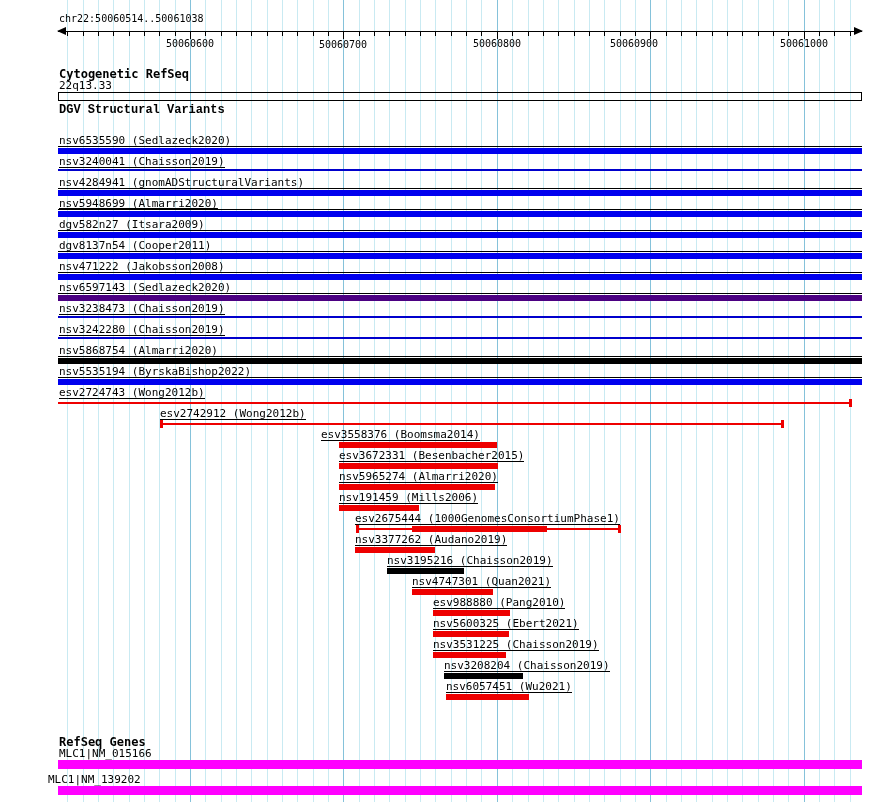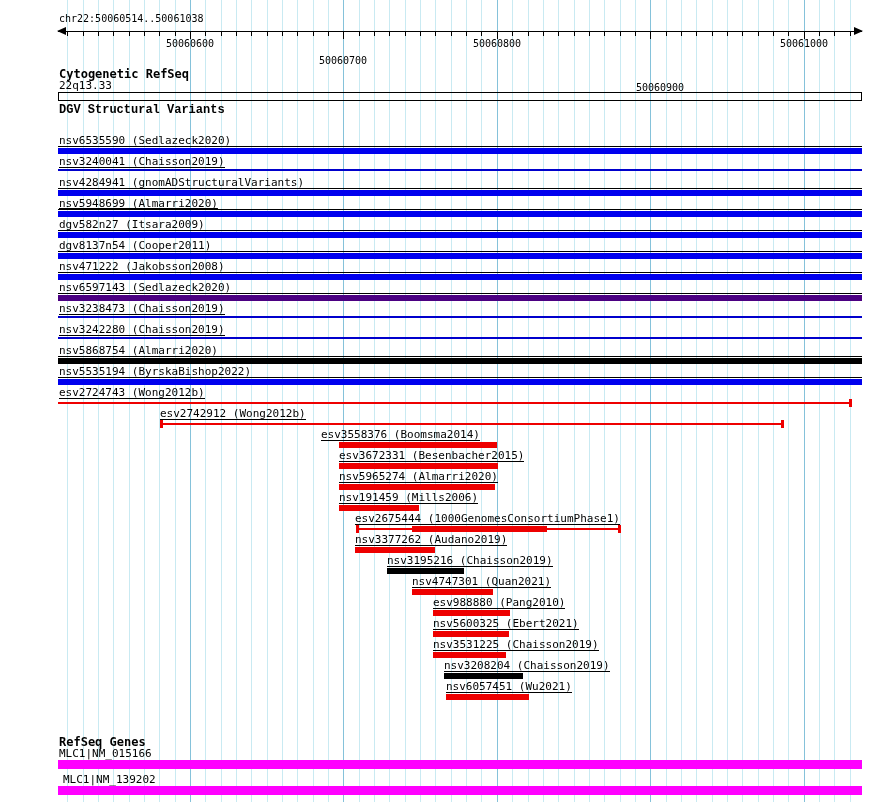--- a/index.html
+++ b/index.html
@@ -130,23 +130,23 @@
       <div class="tickmark" style="left: 727px; top: 32px; height: 4px;"></div>
       <div class="tickmark" style="left: 742px; top: 32px; height: 4px;"></div>
       <div class="tickmark" style="left: 758px; top: 32px; height: 4px;"></div>
       <div class="tickmark" style="left: 773px; top: 32px; height: 4px;"></div>
       <div class="tickmark" style="left: 788px; top: 32px; height: 4px;"></div>
       <div class="tickmark" style="left: 804px; top: 32px; height: 7px;"></div>
       <div class="tickmark" style="left: 819px; top: 32px; height: 4px;"></div>
       <div class="tickmark" style="left: 834px; top: 32px; height: 4px;"></div>
       <div class="tickmark" style="left: 850px; top: 32px; height: 4px;"></div>
       <div class="ticklbl" style="left: 162px; top: 39px;">50060600</div>
-      <div class="ticklbl" style="left: 315px; top: 56px;">50060700</div>
+      <div class="ticklbl" style="left: 315px; top: 40px;">50060700</div>
       <div class="ticklbl" style="left: 469px; top: 39px;">50060800</div>
-      <div class="ticklbl" style="left: 632px; top: 39px; margin-top: 44px;">50060900</div>
+      <div class="ticklbl" style="left: 606px; top: 39px;">50060900</div>
       <div class="ticklbl" style="left: 776px; top: 39px;">50061000</div>
     </div>
 
   <div class="hdr" style="left:59px;top:68px;">Cytogenetic RefSeq</div>
   <div class="lbl" style="left:59px;top:80px;">22q13.33</div>
   <div class="bandbox" style="left:58px;top:92px;width:804px;height:9px;"></div>
 
   <div class="hdr" style="left:59px;top:104px;font-family:Liberation Mono, monospace;">DGV Structural Variants</div>
   <div id="dgv-layer">
       <div>
@@ -274,17 +274,17 @@
       </div>
     </div>
 
   <div class="hdr" style="left:59px;top:736px;text-align:center;">RefSeq Genes</div>
   <div id="refseq-layer">
       <div>
         <div class="lbl" style="left: 59px; top: 748px;">MLC1|NM_015166</div>
         <div class="bar" style="left: 58px; top: 760px; width: 804px; height: 9px; background: rgb(255, 0, 255);"></div>
       </div>
       <div>
-        <div class="lbl" style="left: 63px; top: 774px;">MLC1|NM_139202</div>
+        <div class="lbl" style="left: 48px; top: 774px;">MLC1|NM_139202</div>
         <div class="bar" style="left: 58px; top: 786px; width: 804px; height: 9px; background: rgb(255, 0, 255);"></div>
       </div>
     </div>
 </div>
 
 </body></html>

